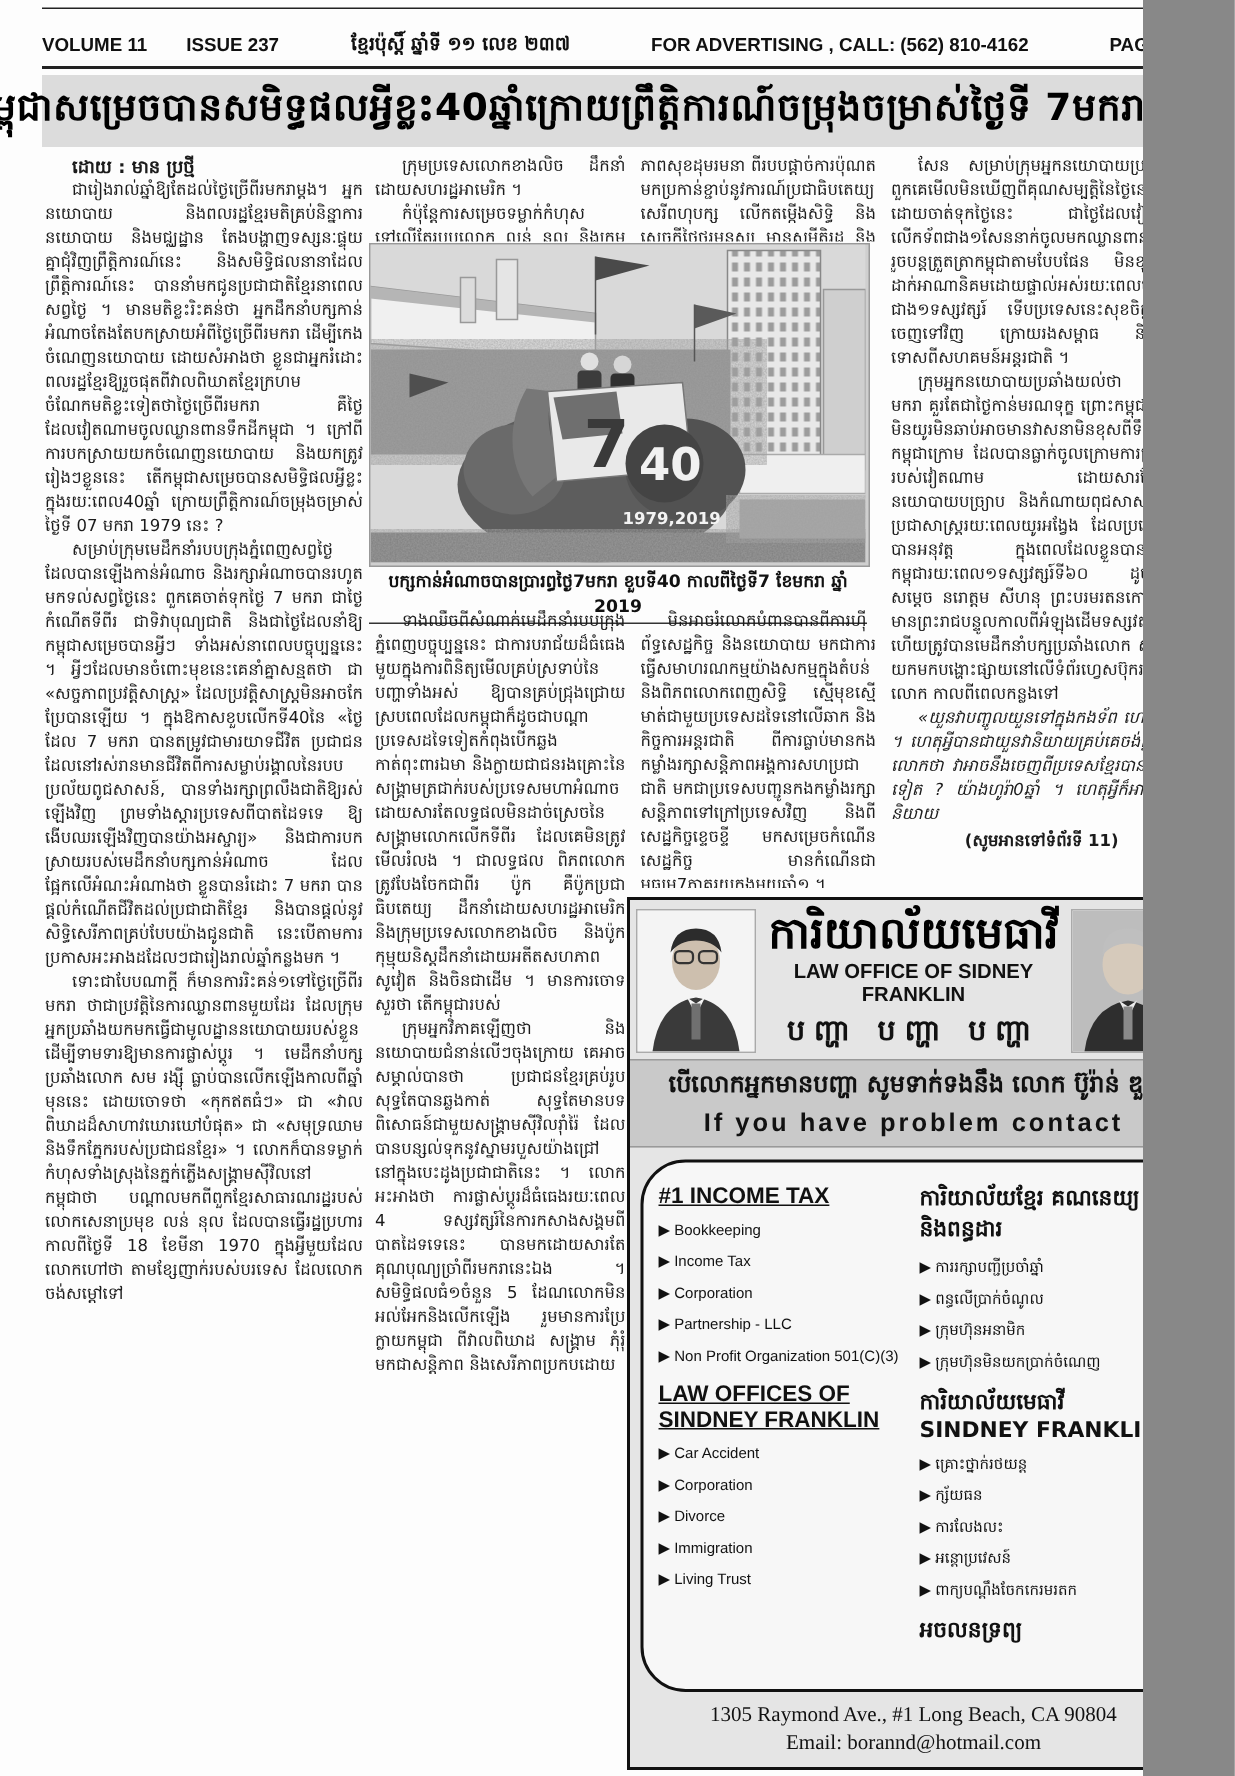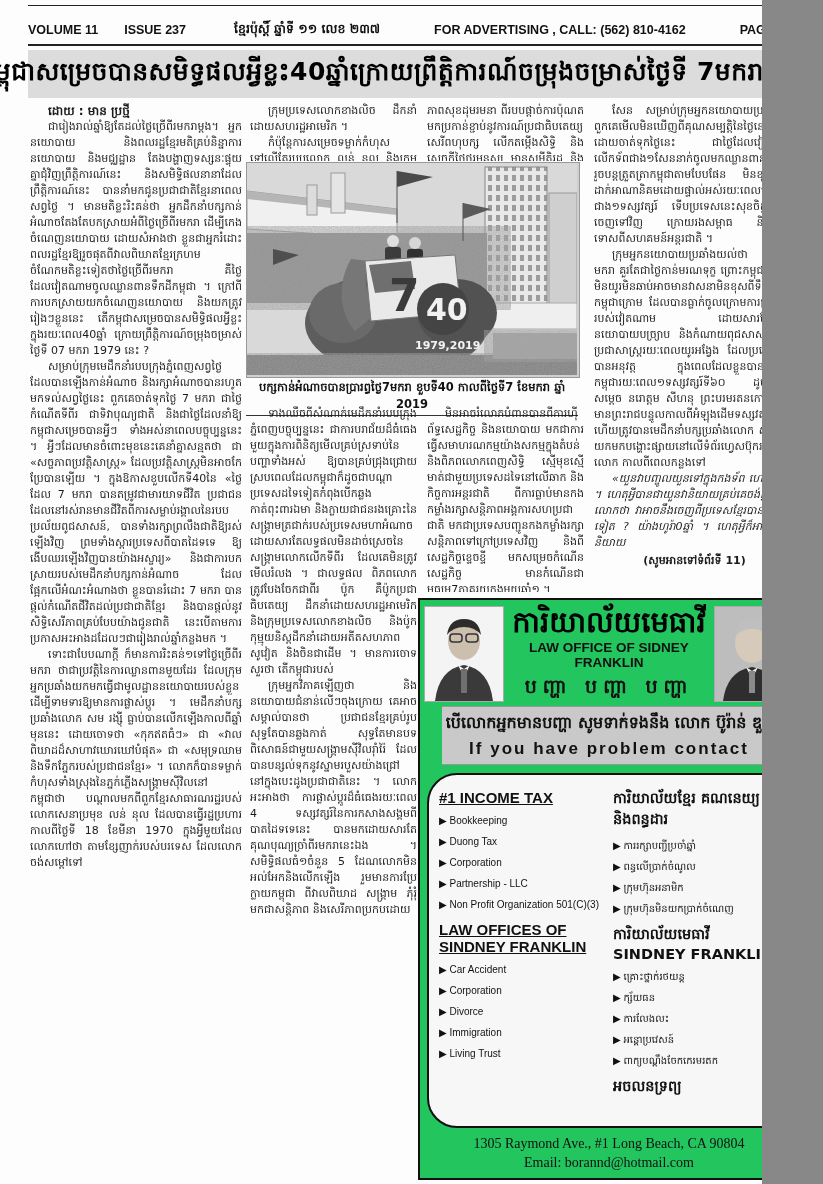--- a/index.html
+++ b/index.html
@@ -30,21 +30,21 @@
   #col4{left:594px;top:103px;width:201px;height:488px;}
   #col2b{left:250px;top:406px;width:167px;height:758px;}
   #col3b{left:427px;top:406px;width:157px;height:186px;}
 
   
   #photo{left:246px;top:162px;width:332px;height:214px;border:1px solid #999;background:#cfcfcf;}
   #photo svg{display:block;}
   #caption{left:246px;top:380px;width:332px;text-align:center;font-weight:bold;font-size:11.5px;padding-bottom:4px;border-bottom:1.5px solid #333;}
 
   
-  #ad{left:418px;top:598px;width:382px;height:582px;border:2.5px solid #111;background:#22c55e;box-sizing:border-box;display:flex;flex-direction:column;align-items:center;}
+  #ad{left:418px;top:598px;width:382px;height:582px;border:2.5px solid #111;background:#e5e5e5;box-sizing:border-box;display:flex;flex-direction:column;}
   #ad-header{display:flex;align-items:center;justify-content:space-between;padding:6px 4px 4px 4px;}
   #ad-header .portrait{width:78px;height:94px;border:1px solid #aaa;background:#eee;flex:0 0 auto;}
   #ad-title-block{flex:1;text-align:center;padding:0 4px;}
   #ad-title-kh{font-weight:bold;font-size:29px;line-height:32px;color:#000;}
   #ad-title-en{font-family:"Liberation Sans",sans-serif;font-weight:bold;font-size:13.5px;margin-top:2px;}
   #ad-subtitle{font-weight:bold;font-size:19px;margin-top:4px;letter-spacing:6px;}
   #ad-contact{background:#c9c9c9;text-align:center;padding:5px 4px;border-top:1px solid #999;border-bottom:1px solid #999;}
   #ad-contact .c-kh{font-weight:bold;font-size:16px;}
   #ad-contact .c-en{font-family:"Liberation Sans",sans-serif;font-weight:bold;font-size:17px;letter-spacing:2px;margin-top:3px;}
   #ad-contact .c-name{font-family:"Liberation Sans",sans-serif;font-weight:bold;font-size:18.5px;margin-top:3px;}
@@ -214,21 +214,21 @@
     <div id="ad-contact">
       <div class="c-kh">បើលោកអ្នកមានបញ្ហា សូមទាក់ទងនឹង លោក ប៊ូរ៉ាន់ ឌួង</div>
       <div class="c-en">If you have problem contact</div>
     </div>
 
     <div id="ad-services">
       <div class="svc-col">
         <div class="svc-head-en">#1 INCOME TAX</div>
         <ul class="svc-list">
             <li>Bookkeeping</li>
-            <li>Duong Tax</li>
+            <li>Income Tax</li>
             <li>Corporation</li>
             <li>Partnership - LLC</li>
             <li>Non Profit Organization 501(C)(3)</li>
           </ul>
         <div class="svc-head-en">LAW OFFICES OF SINDNEY FRANKLIN</div>
         <ul class="svc-list">
             <li>Car Accident</li>
             <li>Corporation</li>
             <li>Divorce</li>
             <li>Immigration</li>

